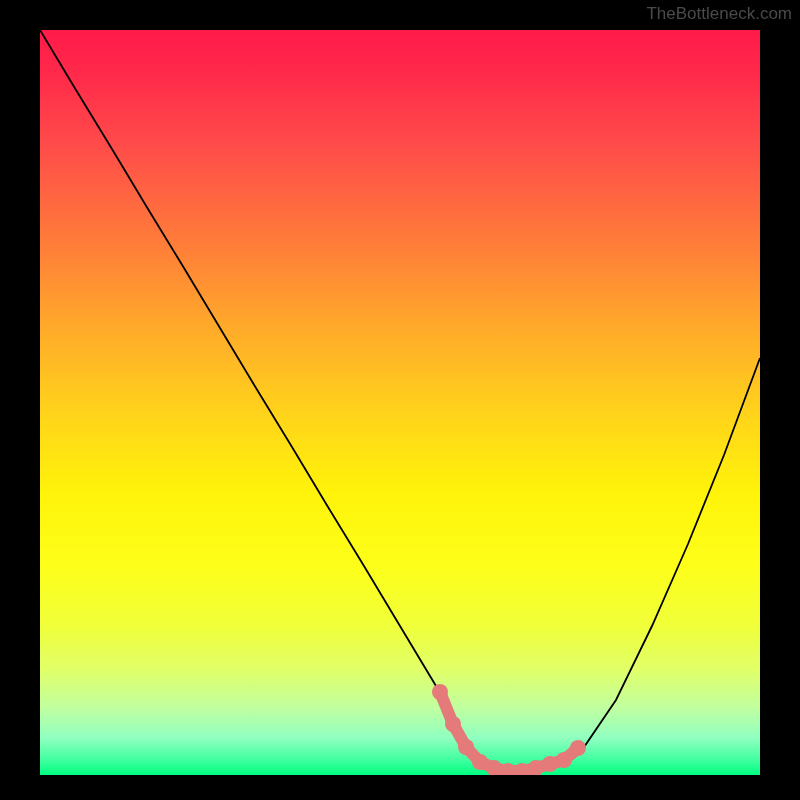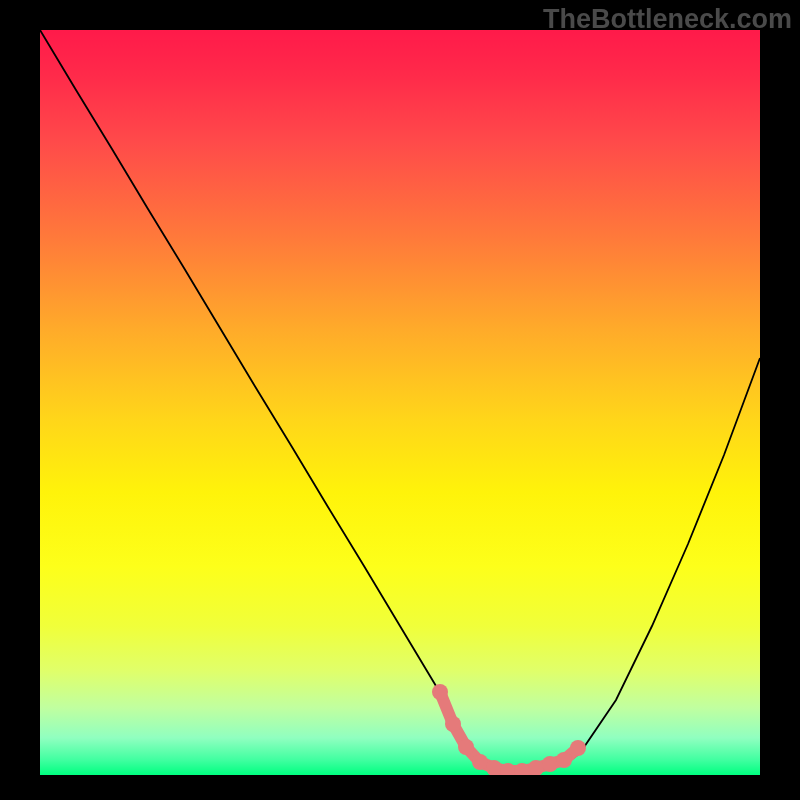--- a/index.html
+++ b/index.html
@@ -14,22 +14,22 @@
     width: 800px;
     height: 800px;
     position: relative;
     background: #000;
   }
   .watermark {
     position: absolute;
     top: 4px;
     right: 8px;
     color: #4a4a4a;
-    font-size: 27px;
-    font-weight: 700;
+    font-size: 17px;
+    font-weight: 400;
     z-index: 10;
   }
   .plot-area {
     position: absolute;
     left: 40px;
     top: 30px;
     width: 720px;
     height: 745px;
     background: linear-gradient(to bottom,
       #ff1a4a 0%,

